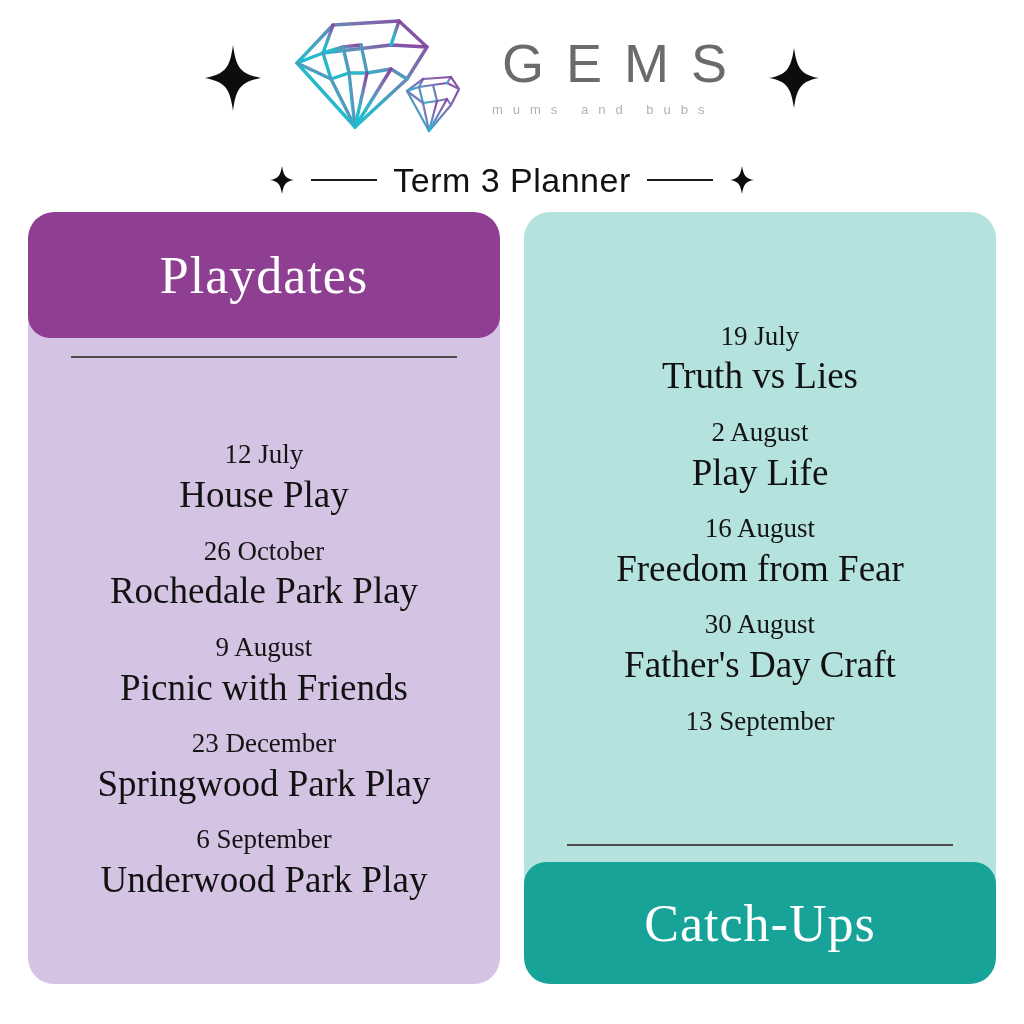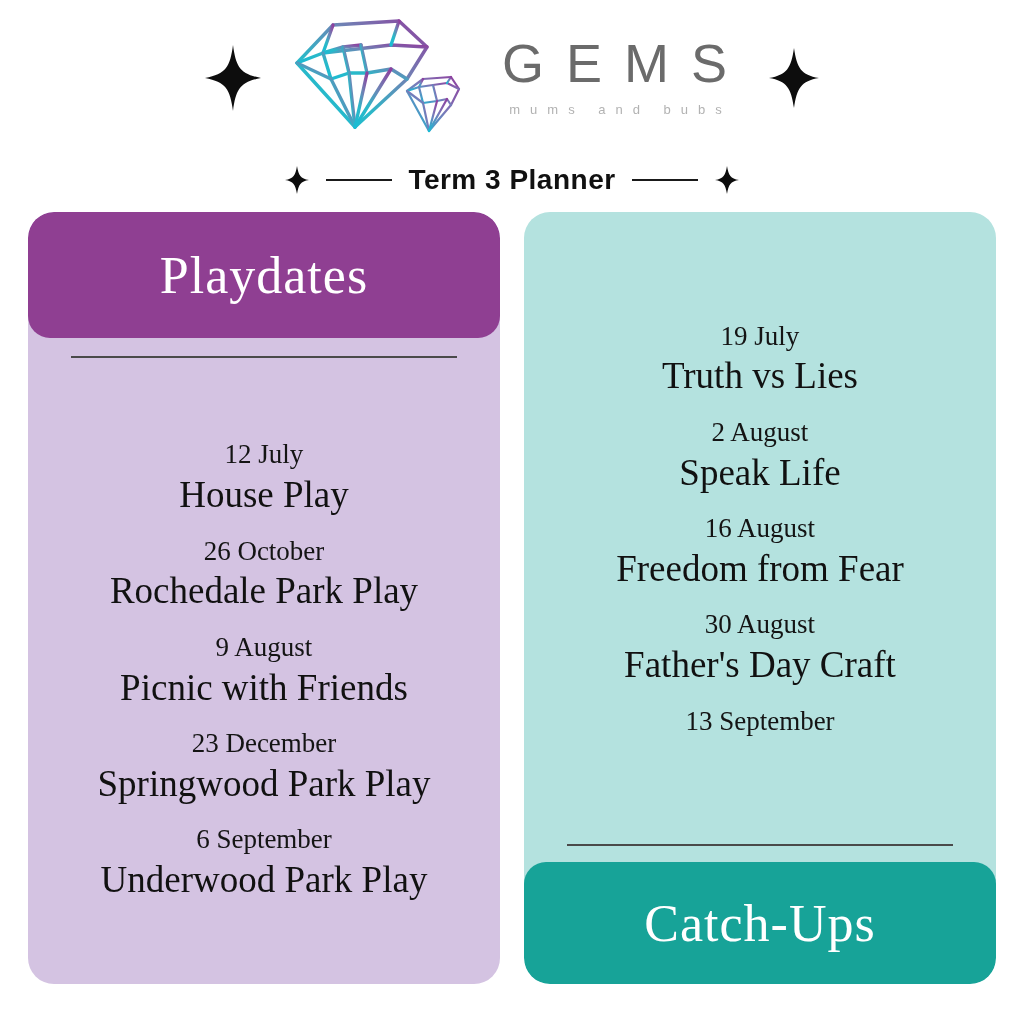--- a/index.html
+++ b/index.html
@@ -16,21 +16,21 @@
   
   .logo-row{
     position:absolute;left:0;top:8px;width:1024px;height:140px;
     display:flex;align-items:center;justify-content:center;
   }
   .spark{display:block;}
   .spark.left{margin-right:24px;}
   .spark.right{margin-left:18px;}
   .gem-mark{display:block;}
   .wordmark{
-    display:flex;flex-direction:column;align-items:center;justify-content:center;
+    display:flex;flex-direction:column;align-items:flex-start;justify-content:center;
     margin-left:18px;margin-top:-4px;
   }
   .gems-text{
     font-family:"Liberation Sans", sans-serif;
     font-size:54px;letter-spacing:22px;
     color:#6b6b6b;font-weight:300;line-height:1;
     padding-left:22px;
   }
   .tagline{
     font-family:"Liberation Sans", sans-serif;
@@ -40,21 +40,21 @@
   }
 
   
   .title-row{
     position:absolute;left:0;top:152px;width:1024px;height:56px;
     display:flex;align-items:center;justify-content:center;gap:0px;
   }
   .title-rule{width:66px;height:2px;background:#1a1a1a;margin:0 16px;}
   .title-text{
     font-family:"Liberation Sans", sans-serif;
-    font-size:28px;color:#111111;font-weight:700;letter-spacing:0.5px;
+    font-size:34px;color:#111111;font-weight:400;letter-spacing:0.5px;
     white-space:nowrap;
   }
 
   
   .cards{
     position:absolute;left:28px;top:212px;
     width:968px;height:772px;
     display:flex;justify-content:space-between;
   }
   .card{
@@ -228,21 +228,21 @@
 
     <div class="card card-right">
       <div class="events right-list">
 
         <div class="event">
           <div class="ev-date">19 July</div>
           <div class="ev-name">Truth vs Lies</div>
         </div>
         <div class="event">
           <div class="ev-date">2 August</div>
-          <div class="ev-name">Speak Life</div>
+          <div class="ev-name">Play Life</div>
         </div>
         <div class="event">
           <div class="ev-date">16 August</div>
           <div class="ev-name">Freedom from Fear</div>
         </div>
         <div class="event">
           <div class="ev-date">30 August</div>
           <div class="ev-name">Father's Day Craft</div>
         </div>
         <div class="event">

